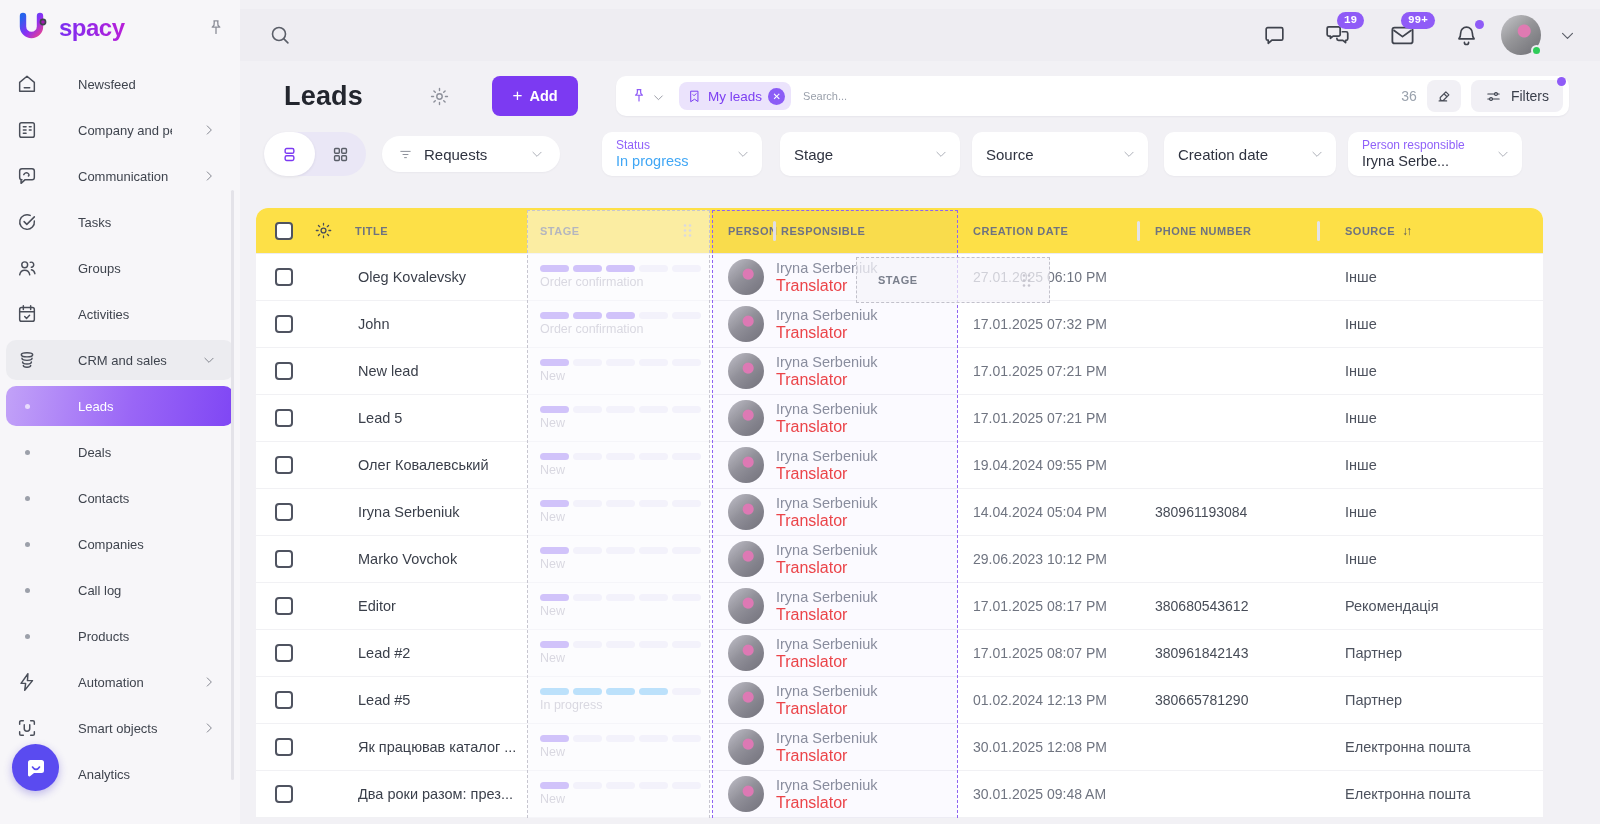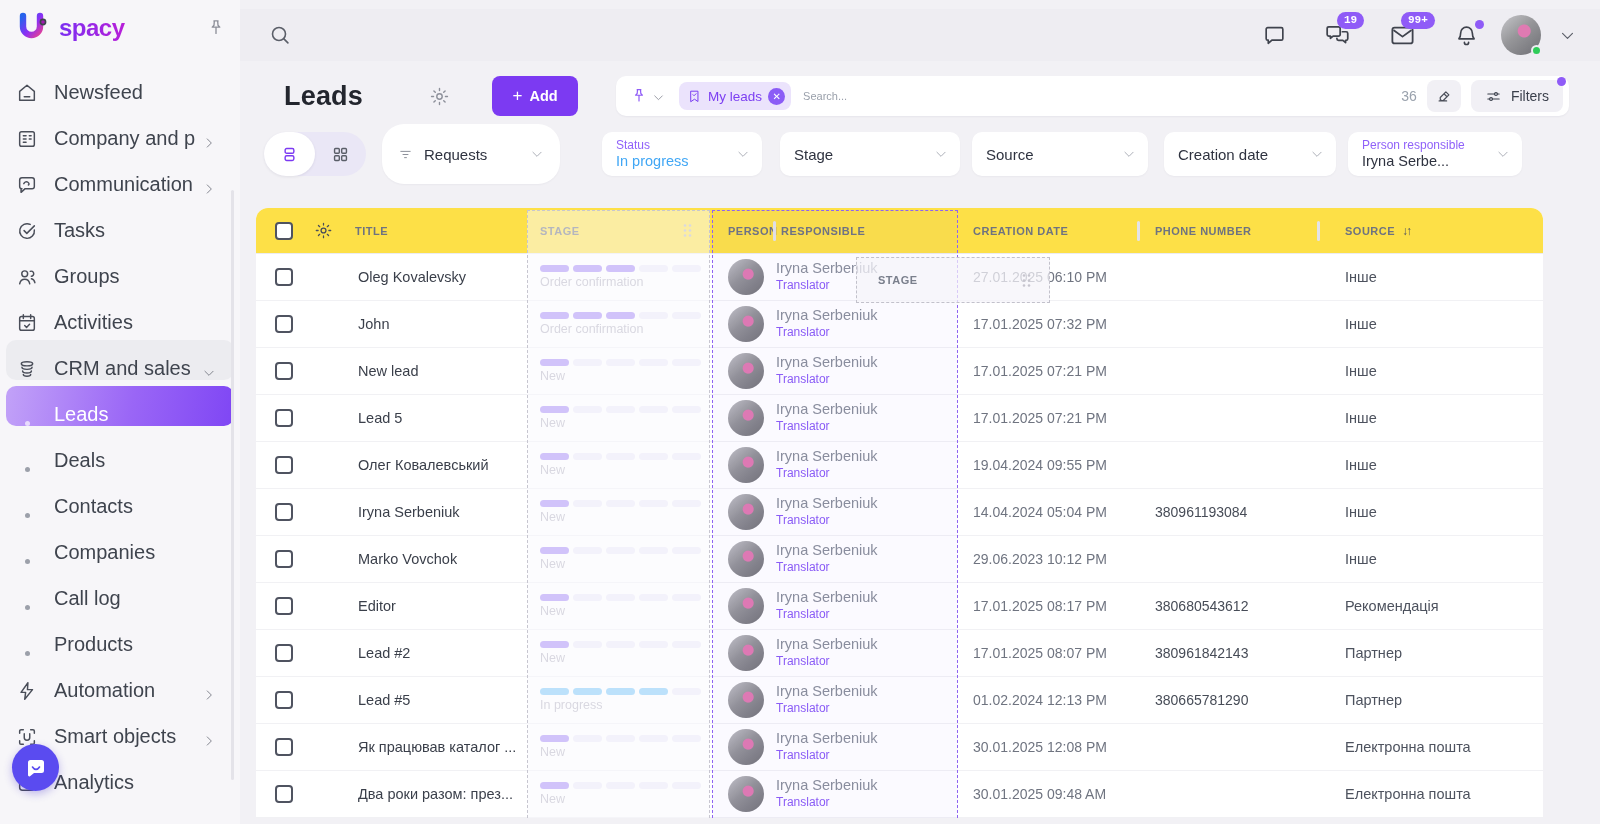--- a/index.html
+++ b/index.html
@@ -10,21 +10,21 @@
 
   
   .sidebar { position:absolute; left:0; top:0; width:240px; height:824px; background:#f7f6f9; z-index:20; }
   .sidebar-head { height:56px; display:flex; align-items:center; padding:0 14px 0 16px; justify-content:space-between; }
   .logo { display:flex; align-items:center; gap:11px; }
   .logo-text { font-size:24px; font-weight:700; letter-spacing:-0.5px;
     background:linear-gradient(90deg,#7a2ff2,#b81fd8); -webkit-background-clip:text; background-clip:text; color:transparent; }
   .pin-btn { color:#8d8f99; }
   .side-scrollbar { position:absolute; right:6px; top:190px; width:3px; height:590px; background:#e4e3e9; border-radius:2px; }
   .nav { padding:8px 6px 0 6px; }
-  .nav-item { height:40px; display:flex; align-items:flex-end; border-radius:10px; padding:0 12px 0 8px; margin-bottom:6px; color:#3f444e; font-size:20px; cursor:pointer; }
+  .nav-item { height:40px; display:flex; align-items:center; border-radius:10px; padding:0 12px 0 8px; margin-bottom:6px; color:#3f444e; font-size:13px; cursor:pointer;gap:24px; }
   .nav-item .ic { width:26px; color:#4a4e59; }
   .nav-item .lbl { margin-left:14px; flex:1; white-space:nowrap; overflow:hidden; }
   .nav-item .chev { color:#7b7e88; }
   .nav-item.section { background:#ececf0; }
   .nav-item.sub .bullet { width:26px; display:flex; justify-content:center; }
   .nav-item.sub .bullet i { width:5px; height:5px; border-radius:50%; background:#9ca0aa; }
   .nav-item.active { background:linear-gradient(100deg,#c2a2f8 0%,#9a66f6 55%,#7f46f4 100%); color:#fff; }
   .nav-item.active .bullet i { background:#e8dbfd; }
 
   .fab { position:absolute; left:12px; top:744px; width:47px; height:47px; border-radius:50%; background:#5a4bf0; z-index:40; display:flex; align-items:center; justify-content:center; color:#fff; box-shadow:0 3px 8px rgba(60,40,200,.3); }
@@ -60,21 +60,21 @@
   .search-count { color:#9aa2ad; font-size:14px; margin-right:10px; }
   .eraser-btn { width:34px; height:32px; background:#f1f0f5; border-radius:8px; color:#4a4e59; margin-right:10px; cursor:pointer; }
   .filters-btn { position:relative; height:32px; background:#f1f0f5; border-radius:8px; color:#3a3f4b; font-size:14px; display:flex; align-items:center; gap:9px; padding:0 14px; cursor:pointer; }
   .filters-dot { position:absolute; top:-3px; right:-3px; width:9px; height:9px; border-radius:50%; background:#8f5bf7; }
 
   
   .toolbar { display:flex; align-items:center; height:44px; margin:12px 31px 0 24px; }
   .view-toggle { width:102px; height:44px; background:#eae7f6; border-radius:22px; display:flex; }
   .vt-seg { width:51px; height:44px; display:flex; align-items:center; justify-content:center; border-radius:22px; color:#5a5e68; cursor:pointer; }
   .vt-seg.active { background:#fff; color:#7c3af2; box-shadow:0 1px 3px rgba(20,20,50,.08); }
-  .requests { margin-left:16px; width:178px; height:60px; background:#fff; border-radius:22px; display:flex; align-items:center; padding:0 16px; gap:11px; box-shadow:0 1px 2px rgba(20,20,50,.04); cursor:pointer; }
+  .requests { margin-left:16px; width:178px; height:36px; background:#fff; border-radius:22px; display:flex; align-items:center; padding:0 16px; gap:11px; box-shadow:0 1px 2px rgba(20,20,50,.04); cursor:pointer; }
   .requests .fun-ic { color:#8d909a; }
   .requests .lbl { flex:1; font-size:15px; color:#2f3340; }
   .filter-box { background:#fff; border-radius:10px; height:44px; display:flex; align-items:center; padding:0 12px 0 14px; box-shadow:0 1px 2px rgba(20,20,50,.04); cursor:pointer; }
   .filter-box .chev, .requests .chev { color:#a7aab3; }
   .fb-plain { justify-content:space-between; font-size:15px; color:#2f3340; }
   .f-label { font-size:12px; color:#9061f9; line-height:15px; }
   .f-value { font-size:14.5px; color:#41a7f5; line-height:17px; }
   .f-value.dark { color:#2f3340; }
   .f-col { flex:1; }
   .fb-status { width:160px; margin-left:42px; }
@@ -111,21 +111,21 @@
   .stage[data-variant="purple"] { --fill:#a98df6; }
   .stage[data-variant="blue"] { --fill:#7ec9f9; }
   .stage[data-filled="1"] .seg:nth-child(1),
   .stage[data-filled="3"] .seg:nth-child(-n+3),
   .stage[data-filled="4"] .seg:nth-child(-n+4) { background:var(--fill); }
   .stage-label { font-size:12.5px; color:#b8b6c4; }
   .avatar { width:36px; height:36px; border-radius:50%; flex:0 0 36px;
     background:radial-gradient(circle at 56% 42%, #e07ab2 0 5px, rgba(0,0,0,0) 6px), linear-gradient(140deg,#c3c3c7 0%,#939397 45%,#717177 100%); }
   .p-text { display:flex; flex-direction:column; margin-left:12px; line-height:17px; }
   .p-name { font-size:14.5px; color:#8a8f9b; cursor:pointer; }
-  .p-role { font-size:12px; color:#8b5cf6; }
+  .p-role { font-size:16px; color:#ef4444; }
 
   
   .overlay-stage { position:absolute; left:271px; top:2px; width:183px; height:608px; border:1px dashed #c7c6d0; border-bottom:none; background:rgba(250,250,253,.5); pointer-events:none; z-index:5; }
   .overlay-person { position:absolute; left:456px; top:2px; width:246px; height:608px; border-left:1.5px dashed #8f63f2; border-right:1.5px dashed #8f63f2; border-top:1.5px dashed #8f63f2; background:rgba(140,97,245,.03); pointer-events:none; z-index:5; }
   .ghost { position:absolute; left:600px; top:49px; width:194px; height:46px; background:rgba(245,244,249,.72); border:1px dashed #c2c1cb; z-index:6; display:flex; align-items:center; justify-content:space-between; padding:0 18px 0 21px; cursor:grabbing; }
   .ghost-label { font-size:11px; font-weight:700; color:#7a7f8c; letter-spacing:0.5px; }
   .ghost .drag-dots { margin:0; color:#c6c5ce; }
 </style>
 </head>
 <body>

